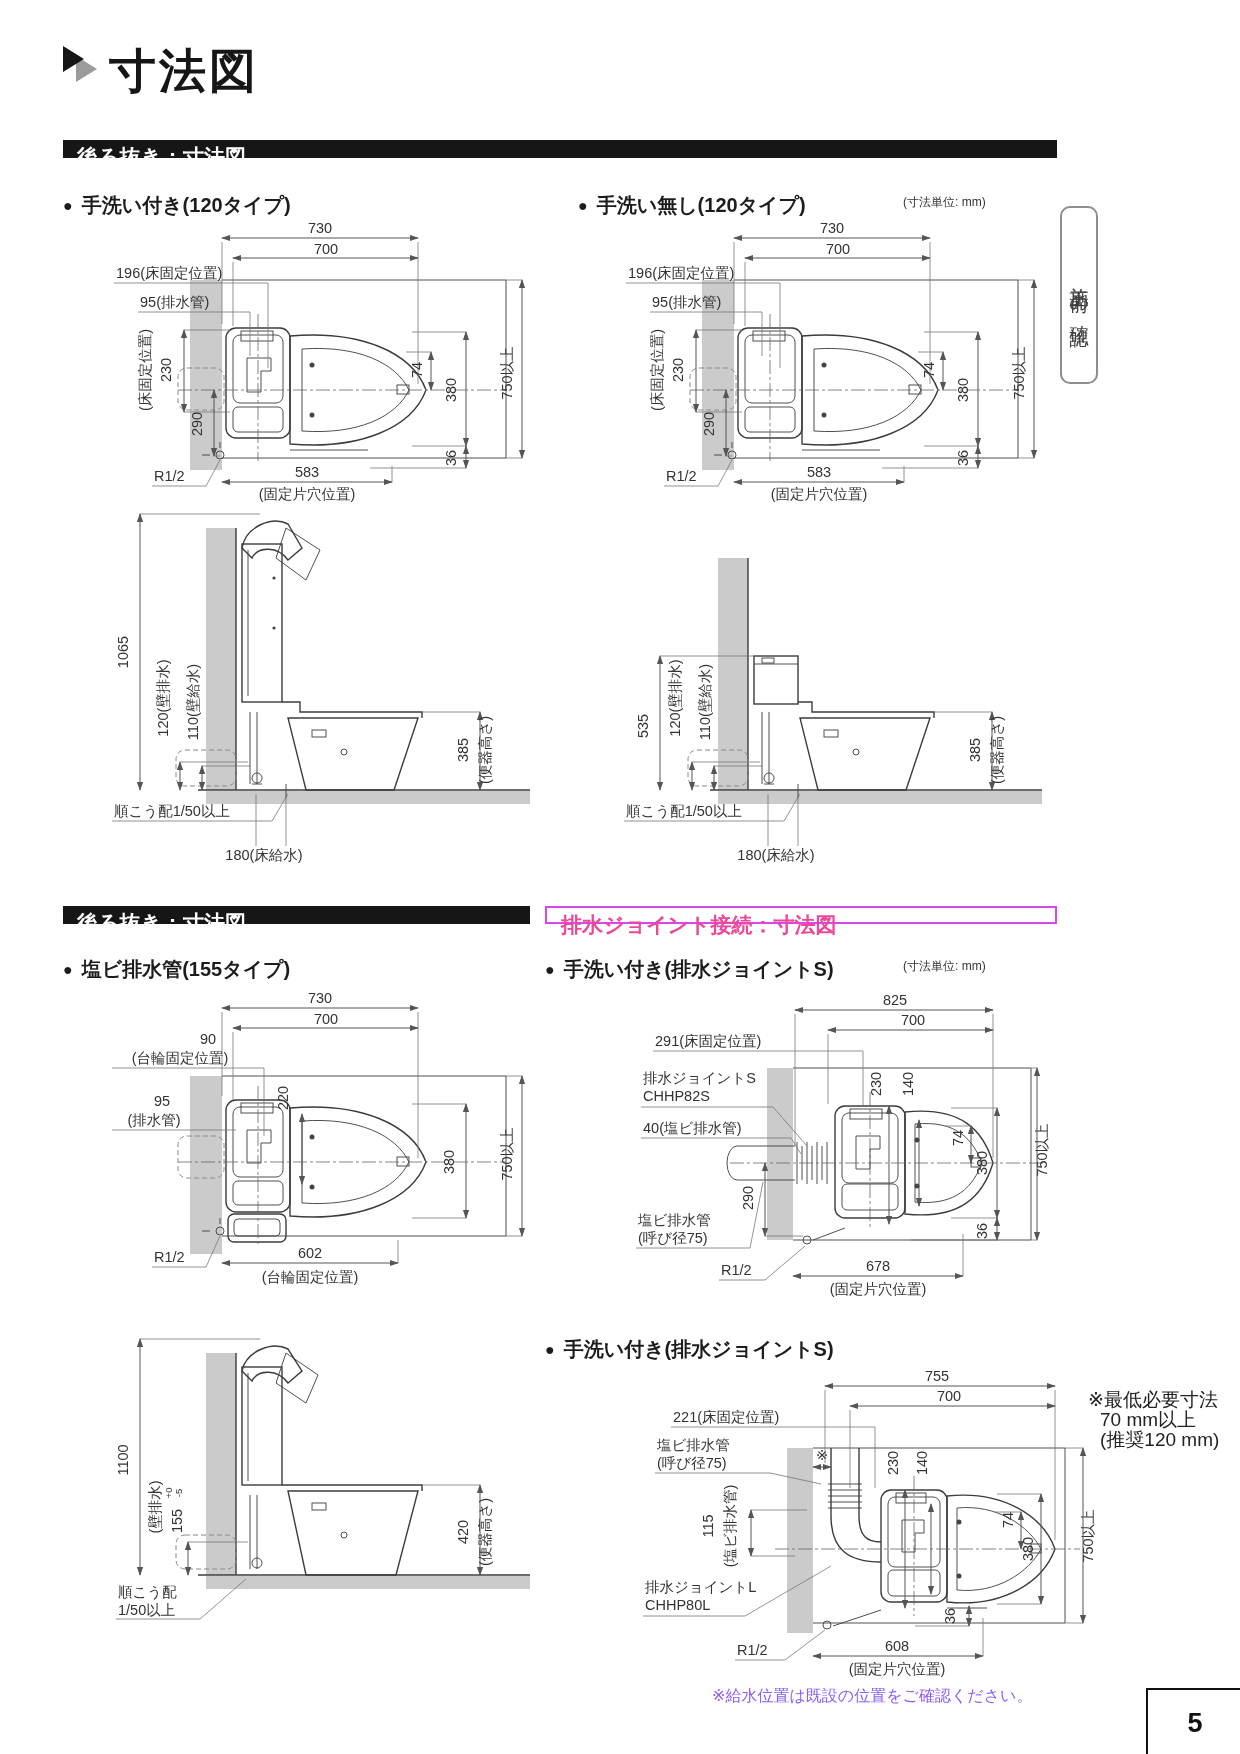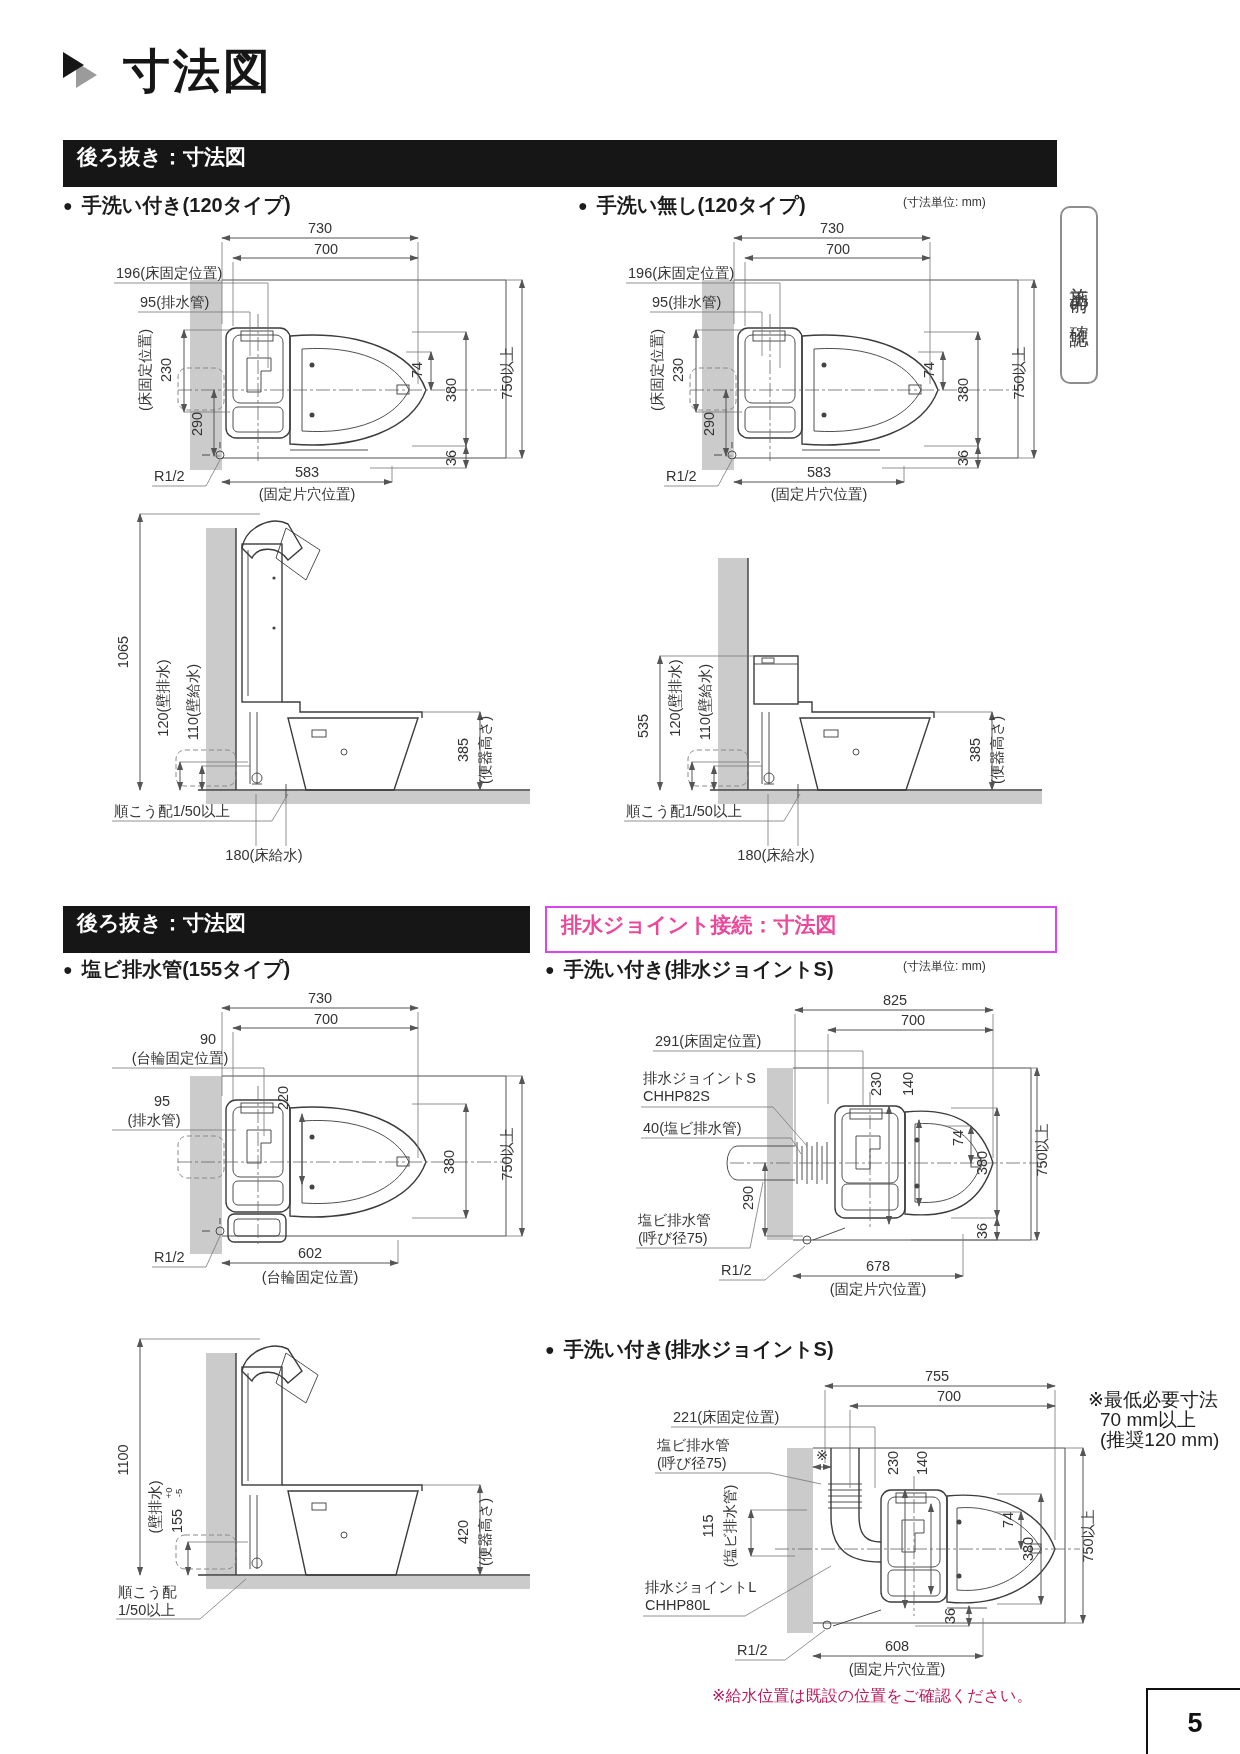--- a/index.html
+++ b/index.html
@@ -1,26 +1,26 @@
 <!DOCTYPE html>
 <html><head>
 <meta charset="utf-8">
 <style>
   html,body{margin:0;padding:0;background:#fff}
   body{width:1240px;height:1754px;position:relative;overflow:hidden;
        font-family:"Liberation Sans","DejaVu Sans",sans-serif;color:#222}
   
-  .title-row{position:absolute;left:63px;top:40px;display:flex;align-items:center;gap:14px}
+  .title-row{position:absolute;left:63px;top:40px;display:flex;align-items:flex-start;}
   .tri-wrap{position:relative;width:46px;height:52px}
   .tri{position:absolute;width:0;height:0;border-style:solid;border-color:transparent}
   .tri.grey{left:13px;top:16px;border-width:13px 0 13px 21px;border-left-color:#9b9b9b}
   .tri.black{left:0;top:6px;border-width:13px 0 13px 21px;border-left-color:#161616}
   h1{margin:0;font-size:47px;font-weight:800;letter-spacing:3px;color:#161616}
   
-  .bar{position:absolute;height:47px;line-height:34px;font-size:21px;font-weight:700;
+  .bar{position:absolute;height:18px;line-height:34px;font-size:21px;font-weight:700;
        padding-left:14px;box-sizing:border-box}
   .bar-black{background:#161616;color:#fff}
   .bar-line{background:#fff;color:#ec4899;border:2px solid #d946ef}
   
   .dtitle{position:absolute;font-size:20px;font-weight:600;color:#1c1c1c;display:flex;align-items:center}
   .bullet{font-size:16px;margin-right:9px}
   .unit{position:absolute;font-size:12px;color:#333}
   
   .side-tab{position:absolute;left:1060px;top:206px;width:38px;height:178px;
             border:2px solid #8d8d8d;border-radius:10px;box-sizing:border-box;
@@ -32,21 +32,21 @@
   .thin{stroke-width:0.9}
   .dim{fill:none;stroke:#555;stroke-width:1;marker-start:url(#arr);marker-end:url(#arr)}
   .ext{fill:none;stroke:#777;stroke-width:0.8}
   .cl{fill:none;stroke:#666;stroke-width:0.8;stroke-dasharray:14 3 3 3}
   .ghost{fill:none;stroke:#8a8a8a;stroke-width:1;stroke-dasharray:5 3}
   .wall{fill:#cbcbcb}
   .floor{fill:#cbcbcb}
   svg text{font-family:"Liberation Sans","DejaVu Sans",sans-serif;font-size:14.5px;fill:#333}
   svg text.sm{font-size:9.5px}
   
-  .footer-note{position:absolute;left:712px;top:1686px;font-size:16px;color:#be185d}
+  .footer-note{position:absolute;left:712px;top:1686px;font-size:16px;color:#8b5cf6}
   .page-box{position:absolute;left:1146px;top:1688px;width:94px;height:66px;
             border-left:2.5px solid #111;border-top:2.5px solid #111;
             display:flex;align-items:center;justify-content:center;
             font-size:27px;font-weight:800;color:#111}
   .note3l{position:absolute;left:1088px;top:1390px;font-size:19px;line-height:20px;color:#222}
   .note3l div:nth-child(2),.note3l div:nth-child(3){padding-left:12px}
 </style>
 </head>
 <body>
 

